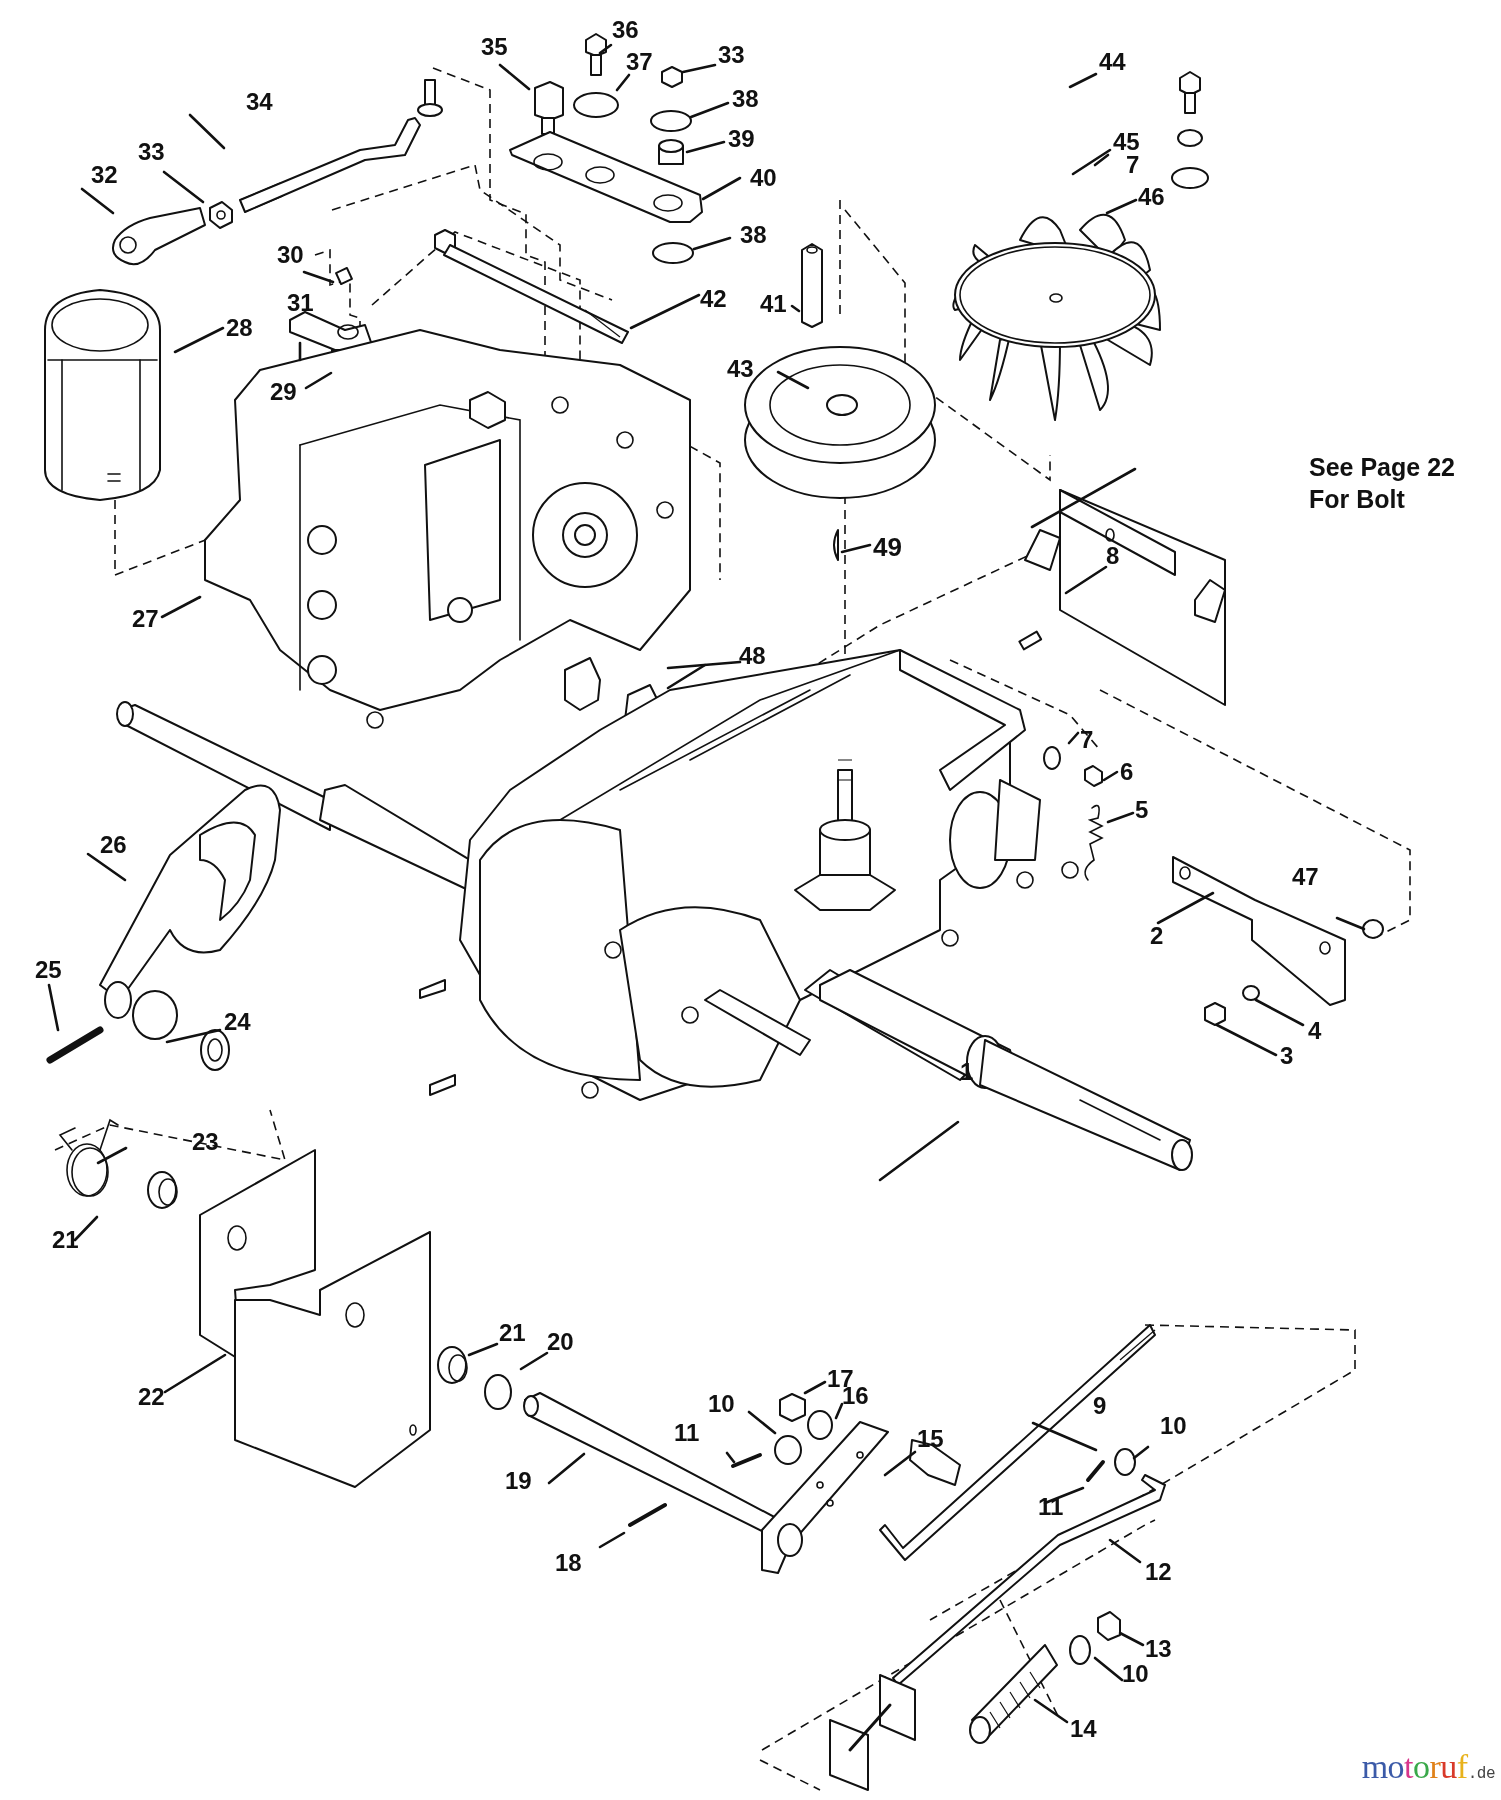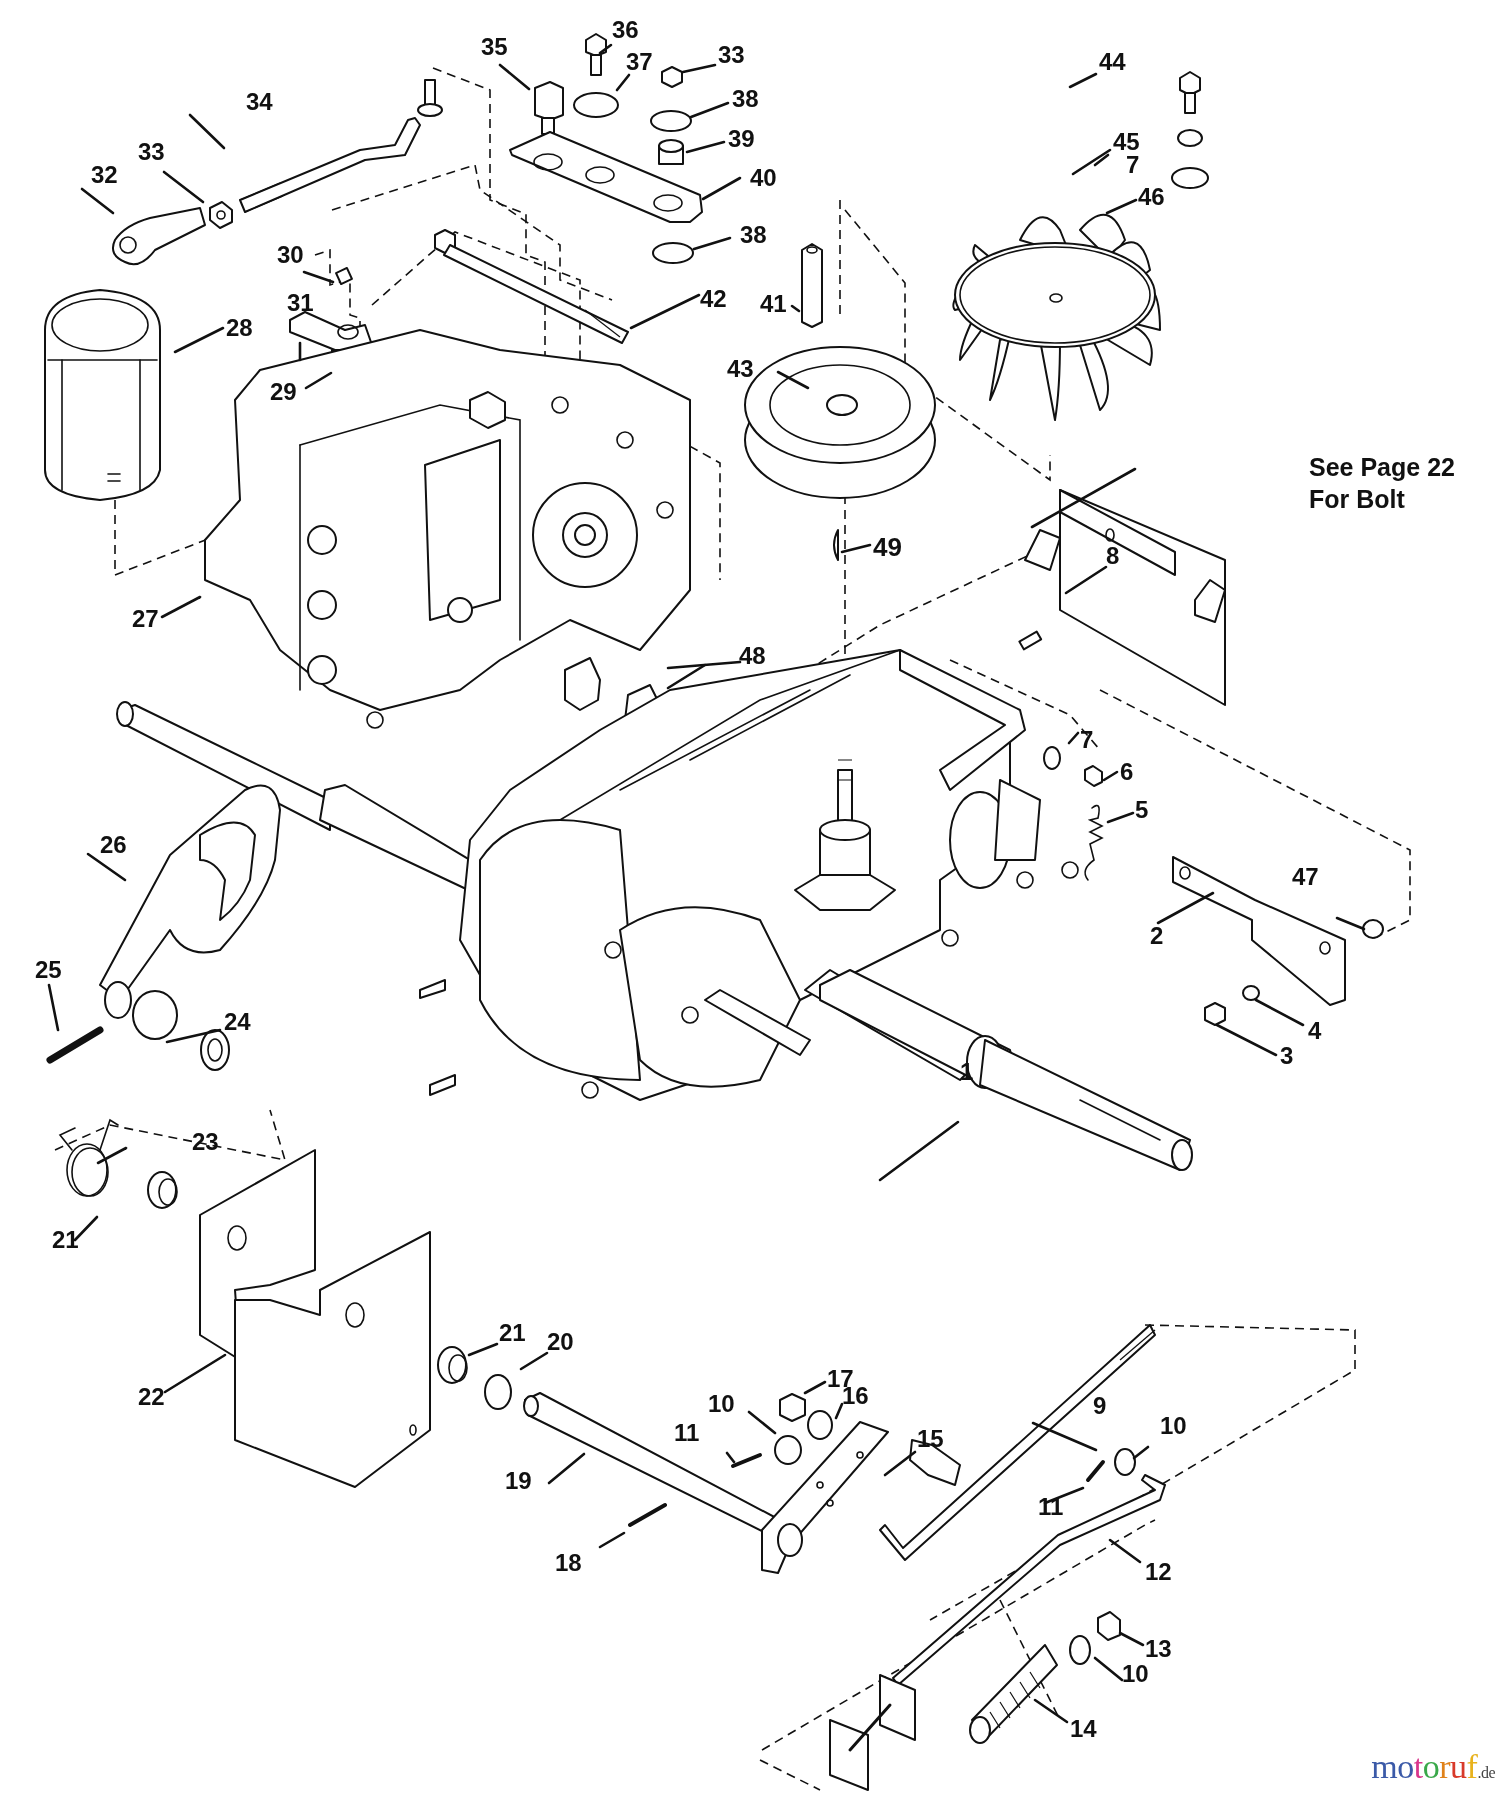--- a/index.html
+++ b/index.html
@@ -10,21 +10,21 @@
   .part-thin { fill: none; stroke: #111; stroke-width: 1.6; stroke-linecap: round; }
   .dash { fill: none; stroke: #111; stroke-width: 1.6; stroke-dasharray: 9 6; }
   .leader { stroke: #111; stroke-width: 2.6; stroke-linecap: round; }
   .callout { font-family: "Liberation Sans Narrow", "Liberation Sans", sans-serif; font-weight: bold;
              font-size: 24px; fill: #111; transform-box: fill-box; }
   .callout-wide { font-family: "Liberation Sans", sans-serif; font-weight: bold; font-size: 24px; fill: #111; }
   .note { font-family: "Liberation Sans", sans-serif; font-weight: bold; font-size: 25px; fill: #111; }
   .thread { fill: none; stroke: #111; stroke-width: 1.2; }
   #logo { position: absolute; right: 6px; bottom: 14px; font-family: "Liberation Serif", serif;
           font-size: 34px; letter-spacing: -0.5px; }
-  #logo .de { font-size: 16px; color: #444; font-family: Liberation Serif, serif; }
+  #logo .de { font-size: 16px; color: #444; font-family: Liberation Mono, monospace; }
 </style>
 </head>
 <body>
 
 <svg id="diagram" viewBox="0 0 1501 1800" xmlns="http://www.w3.org/2000/svg">
 
   <g>
     <path class="dash" d="M433,68 L490,90 L490,200 L526,214 L526,255 L545,262 L545,360"></path>
     <path class="dash" d="M332,210 L475,165 L480,190 L560,245 L560,280 L612,300"></path>
     <path class="dash" d="M315,255 L330,250 L330,285 L340,282 L350,280 L350,315 L360,318 L360,390"></path>

